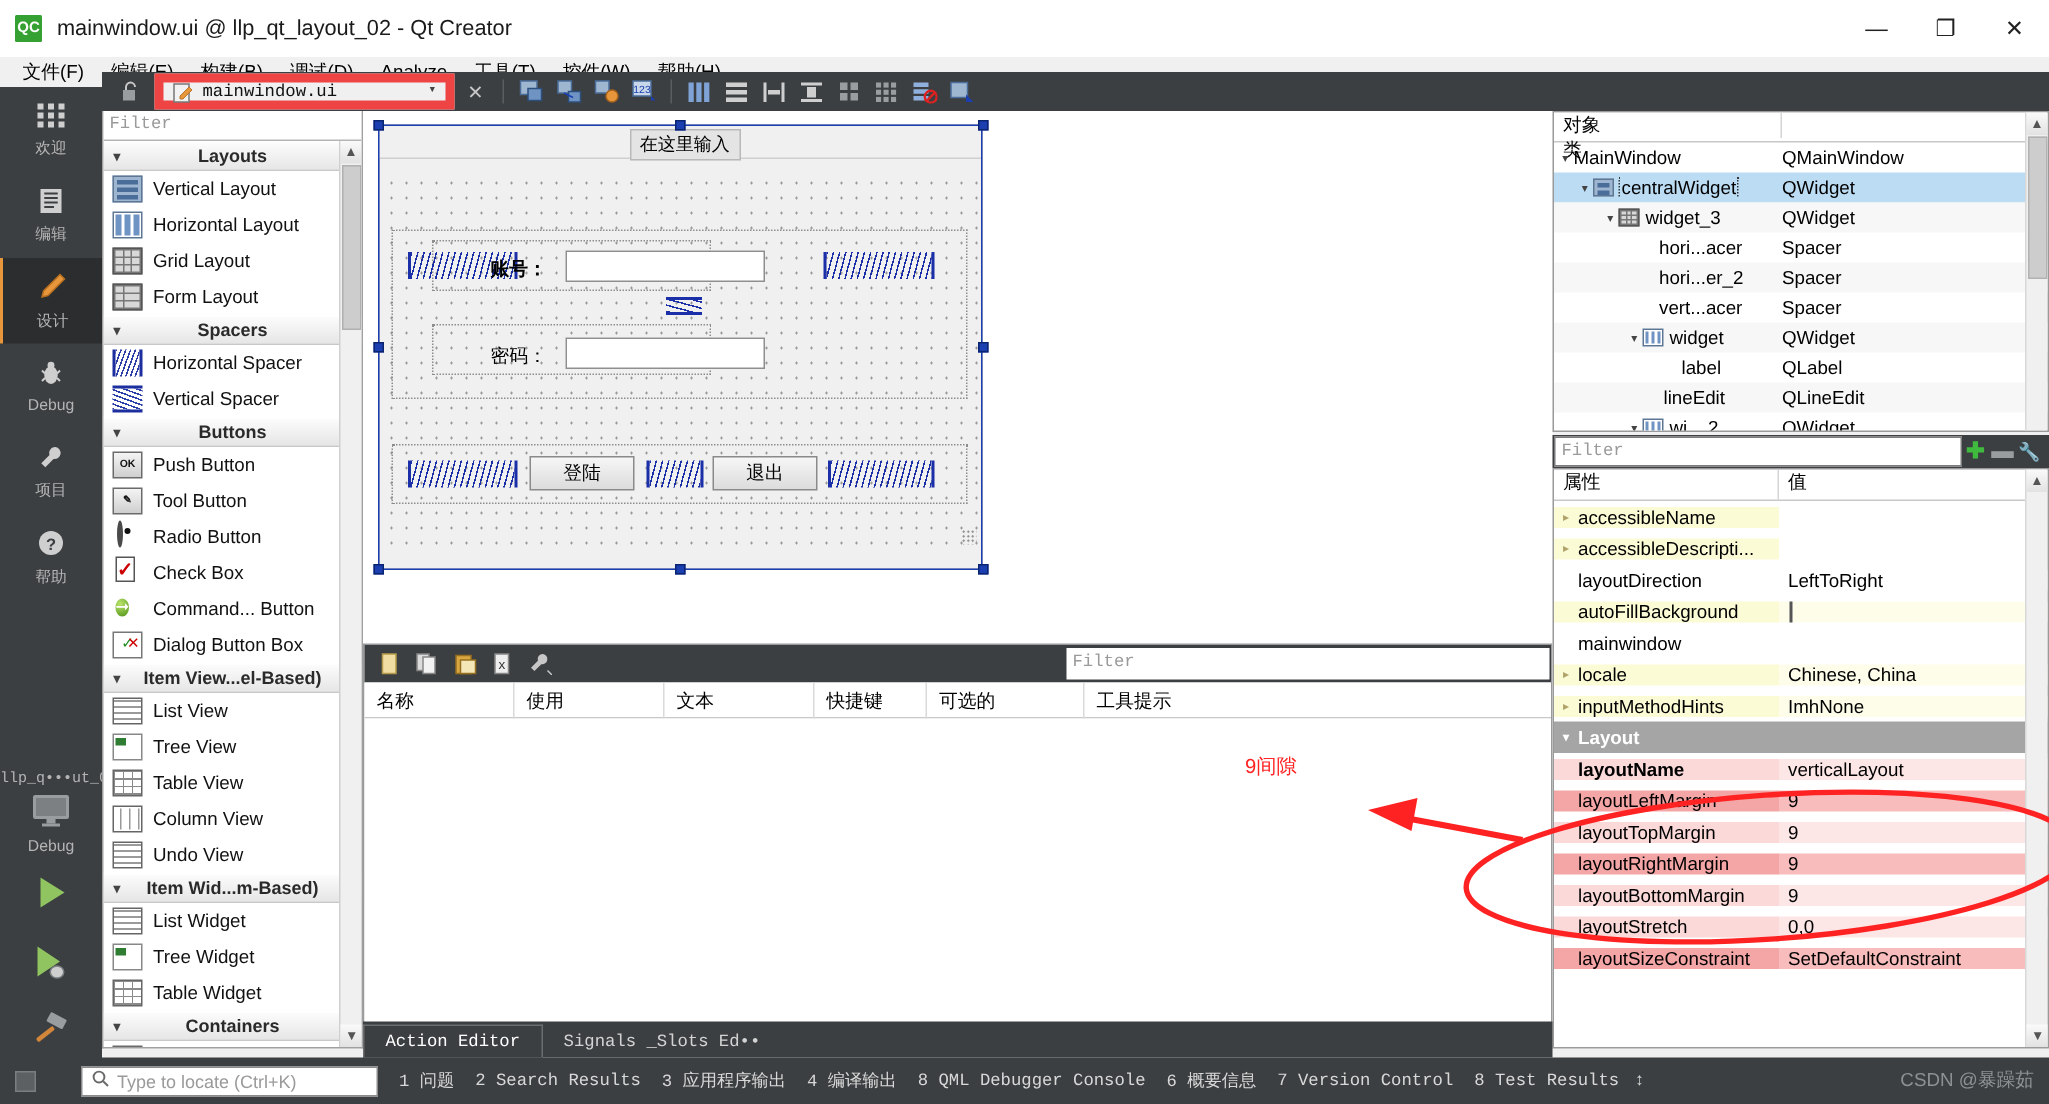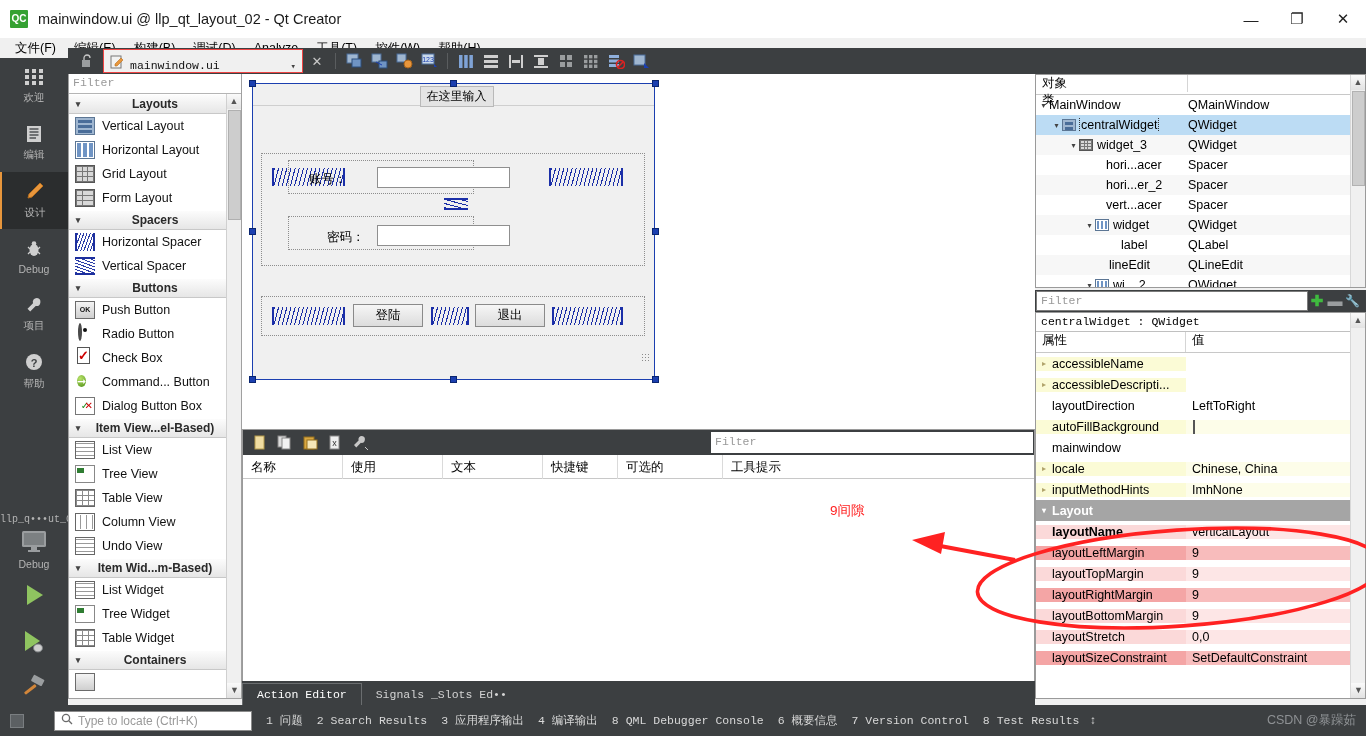--- a/index.html
+++ b/index.html
@@ -163,24 +163,24 @@
   #form-toolbar {
     position:absolute; left:68px; top:48px; width:1298px; height:26px;
     background:#3c3f41; display:flex; align-items:center; gap:3px;
     padding-left:8px;
   }
   .tb-ico {
     width:22px; height:20px; display:flex; align-items:center;
     justify-content:center; font-size:13px; color:#c7c7c7;
   }
   #ui-tab {
-    display:flex; align-items:flex-end; gap:6px; height:24px;
+    display:flex; align-items:flex-start; gap:6px; height:24px;
     background:#f0f0f0; padding:0 6px; margin-left:2px; color:#111;
     font-family:"Liberation Mono", monospace; font-size:11.5px;
-    border:1px solid #ef4444; min-width:200px;
+    border:6px solid #ef4444; min-width:200px;
   }
   .tb-sep { width:1px; height:16px; background:#5a5d5f; margin:0 4px; }
 
   
   #canvas {
     position:absolute; left:242px; top:74px; width:793px; height:355px;
     background:#ffffff; overflow:hidden;
   }
   #form-window {
     position:absolute; left:10px; top:9px; width:403px; height:297px;
@@ -699,20 +699,24 @@
 
     <div class="wb-group">
       <span class="arrow">▾</span>
       <span class="gname">Buttons</span>
     </div>
     <div class="wb-item">
       <span class="wb-ico ico-btn">OK</span>
       <span>Push Button</span>
     </div>
     <div class="wb-item">
+      <span class="wb-ico ico-btn">✎</span>
+      <span>Tool Button</span>
+    </div>
+    <div class="wb-item">
       <span class="wb-ico"><span class="ico-radio"></span></span>
       <span>Radio Button</span>
     </div>
     <div class="wb-item">
       <span class="wb-ico"><span class="ico-check">✓</span></span>
       <span>Check Box</span>
     </div>
     <div class="wb-item">
       <span class="wb-ico"><span class="ico-cmd">➞</span></span>
       <span>Command... Button</span>
@@ -788,21 +792,21 @@
   <div id="form-window">
     <div id="form-menubar">
       <span id="typehere">在这里输入</span>
     </div>
     <div id="form-body">
 
       <div class="layout-box" style="left:8px; top:39px; width:384px; height:113px;"></div>
 
       <div class="layout-box" style="left:35px; top:46px; width:186px; height:34px;"></div>
       <div class="spacer-h" style="left:19px; top:54px; width:73px;"></div>
-      <div class="form-label" style="left:56px; top:57px;">账号：</div>
+      <div class="form-label" style="left:74px; top:57px;font-weight:bold;">账号：</div>
       <div class="form-lineedit" style="left:124px; top:53px; width:133px; height:21px;"></div>
       <div class="spacer-h" style="left:296px; top:54px; width:74px;"></div>
 
       <div class="spacer-v" style="left:191px; top:84px;"></div>
 
       <div class="layout-box" style="left:35px; top:102px; width:186px; height:34px;"></div>
       <div class="form-label" style="left:74px; top:115px;">密码：</div>
       <div class="form-lineedit" style="left:124px; top:111px; width:133px; height:21px;"></div>
 
       <div class="layout-box" style="left:8px; top:182px; width:384px; height:40px;"></div>
@@ -979,21 +983,20 @@
 </div>
 
 <div id="propfilterbar">
   <div id="prop-filter">Filter</div>
   <span class="pf-btn" style="color:#3fba3f;font-weight:bold">✚</span>
   <span class="pf-btn" style="color:#9a9d9f;font-weight:bold">▬</span>
   <span class="pf-btn" style="color:#9a9d9f;font-size:12px">🔧</span>
 </div>
 
 <div id="propeditor">
-  <div id="pe-objline">centralWidget : QWidget</div>
   <div class="pe-head">
     <div style="width:150px;border-right:1px solid #d5d5d5">属性</div>
     <div style="flex:1">值</div>
   </div>
 
   <div class="pe-row yellow">
     <div class="pe-name">
         <span class="pe-expand">▸</span>
         <span>accessibleName</span>
       </div>

